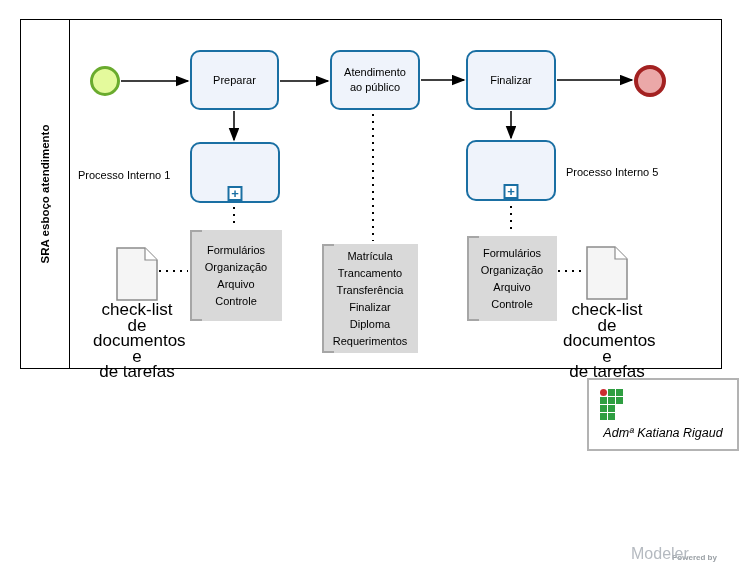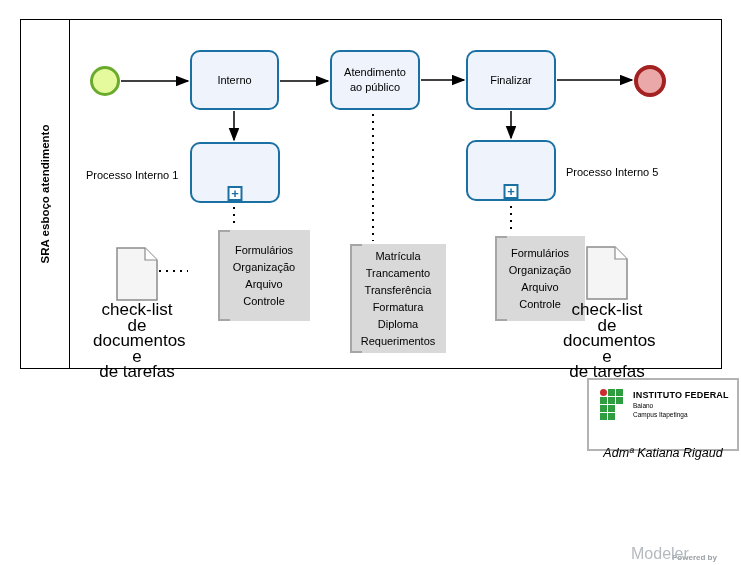--- a/index.html
+++ b/index.html
@@ -27,27 +27,27 @@
   .t2{left:330px;top:50px;width:90px;height:60px;}
   .t3{left:466px;top:50px;width:90px;height:60px;}
   .sp1{left:190px;top:142px;width:90px;height:61px;}
   .sp2{left:466px;top:140px;width:90px;height:61px;}
   .plus-box{position:absolute;left:50%;bottom:0;transform:translateX(-50%);
             width:15px;height:15px;border:2px solid var(--task_stroke);background:#fff;
             display:flex;align-items:center;justify-content:center;
             font-weight:900;font-size:13px;color:var(--task_stroke);line-height:1;}
 
   .float-label{position:absolute;font-size:11px;white-space:nowrap;}
-  .lbl-sp1{left:86px;top:169px;}
+  .lbl-sp1{left:78px;top:169px;}
   .lbl-sp2{left:566px;top:166px;}
 
   
   .annot{position:absolute;background:var(--annotation_fill);
          display:flex;align-items:center;justify-content:center;
-         font-size:11px;line-height:17px;text-align:center;white-space:pre-line;margin-left:28px;}
+         font-size:11px;line-height:17px;text-align:center;white-space:pre-line;}
   .annot::before{content:"";position:absolute;left:0;top:0;bottom:0;width:10px;
          border:2px solid var(--annotation_bracket);border-right:none;}
   .an1{left:190px;top:230px;width:92px;height:91px;}
   .an2{left:322px;top:244px;width:96px;height:109px;}
   .an3{left:467px;top:236px;width:90px;height:85px;}
 
   
   .doc{position:absolute;}
   .doc-label{position:absolute;font-size:17px;line-height:15.5px;text-align:center;white-space:pre-line;}
   .dl1{left:93px;top:302px;width:88px;}
@@ -61,21 +61,21 @@
   
   .logo-card{position:absolute;left:587px;top:378px;width:152px;height:73px;
              border:2px solid #b3b3b3;background:#fff;}
   .if-logo{position:absolute;left:11px;top:9px;width:23px;height:31px;}
   .if-logo i{position:absolute;width:7px;height:7px;background:var(--if_green);}
   .if-logo i.red{background:var(--if_red);border-radius:50%;}
   .logo-text{position:absolute;left:44px;top:11px;line-height:1;}
   .logo-text .big{font-size:9px;font-weight:bold;letter-spacing:0.2px;}
   .logo-text .small{font-size:6.5px;margin-top:2.5px;}
   .signature{position:absolute;left:0;right:0;top:46px;text-align:center;
-             font-style:italic;font-size:12.5px;margin-top:20px;}
+             font-style:italic;font-size:12.5px;}
 
   
   .powered{position:absolute;left:672px;top:513px;font-size:8px;font-weight:bold;
            color:var(--watermark_gray);margin-top:40px;}
   .bizagi{position:absolute;left:629px;top:516px;font-size:29px;font-weight:bold;
           color:var(--bizagi_orange);letter-spacing:0.5px;line-height:1.1;}
   .modeler{position:absolute;left:631px;top:545px;font-size:16px;color:#b5bac0;}
 </style>
 </head>
 <body>
@@ -104,21 +104,21 @@
     <line class="dotted" x1="511" y1="206" x2="511" y2="234"></line>
     <line class="dotted" x1="373" y1="114" x2="373" y2="241"></line>
     <line class="dotted" x1="159" y1="271" x2="188" y2="271"></line>
     <line class="dotted" x1="558" y1="271" x2="584" y2="271"></line>
   </svg>
 
   <div class="start-event"></div>
   <div class="end-event"></div>
 
   <div class="task t1">
-    <span>Interno</span>
+    <span>Preparar</span>
   </div>
   <div class="task t3">
     <span>Finalizar</span>
   </div>
   <div class="task t2">
     <span>Atendimento
 ao público</span>
   </div>
 
   <div class="task sp1">
@@ -133,21 +133,21 @@
   <div class="annot an1">
     <span>Formulários
 Organização
 Arquivo
 Controle</span>
   </div>
   <div class="annot an2">
     <span>Matrícula
 Trancamento
 Transferência
-Formatura
+Finalizar
 Diploma
 Requerimentos</span>
   </div>
   <div class="annot an3">
     <span>Formulários
 Organização
 Arquivo
 Controle</span>
   </div>
 
@@ -177,24 +177,19 @@
       <i style="left:8px;top:0;"></i>
         <i style="left:16px;top:0;"></i>
       <i style="left:0;top:8px;"></i>
         <i style="left:8px;top:8px;"></i>
         <i style="left:16px;top:8px;"></i>
       <i style="left:0;top:16px;"></i>
         <i style="left:8px;top:16px;"></i>
       <i style="left:0;top:24px;"></i>
         <i style="left:8px;top:24px;"></i>
     </div>
-    <div class="logo-text">
-      <div class="big">INSTITUTO FEDERAL</div>
-      <div class="small">Baiano</div>
-      <div class="small">Campus Itapetinga</div>
-    </div>
     <div class="signature">Admª Katiana Rigaud</div>
   </div>
 
   <div class="powered">Powered by</div>
   <div class="modeler">Modeler</div>
 
 </div>
 
 </body></html>

